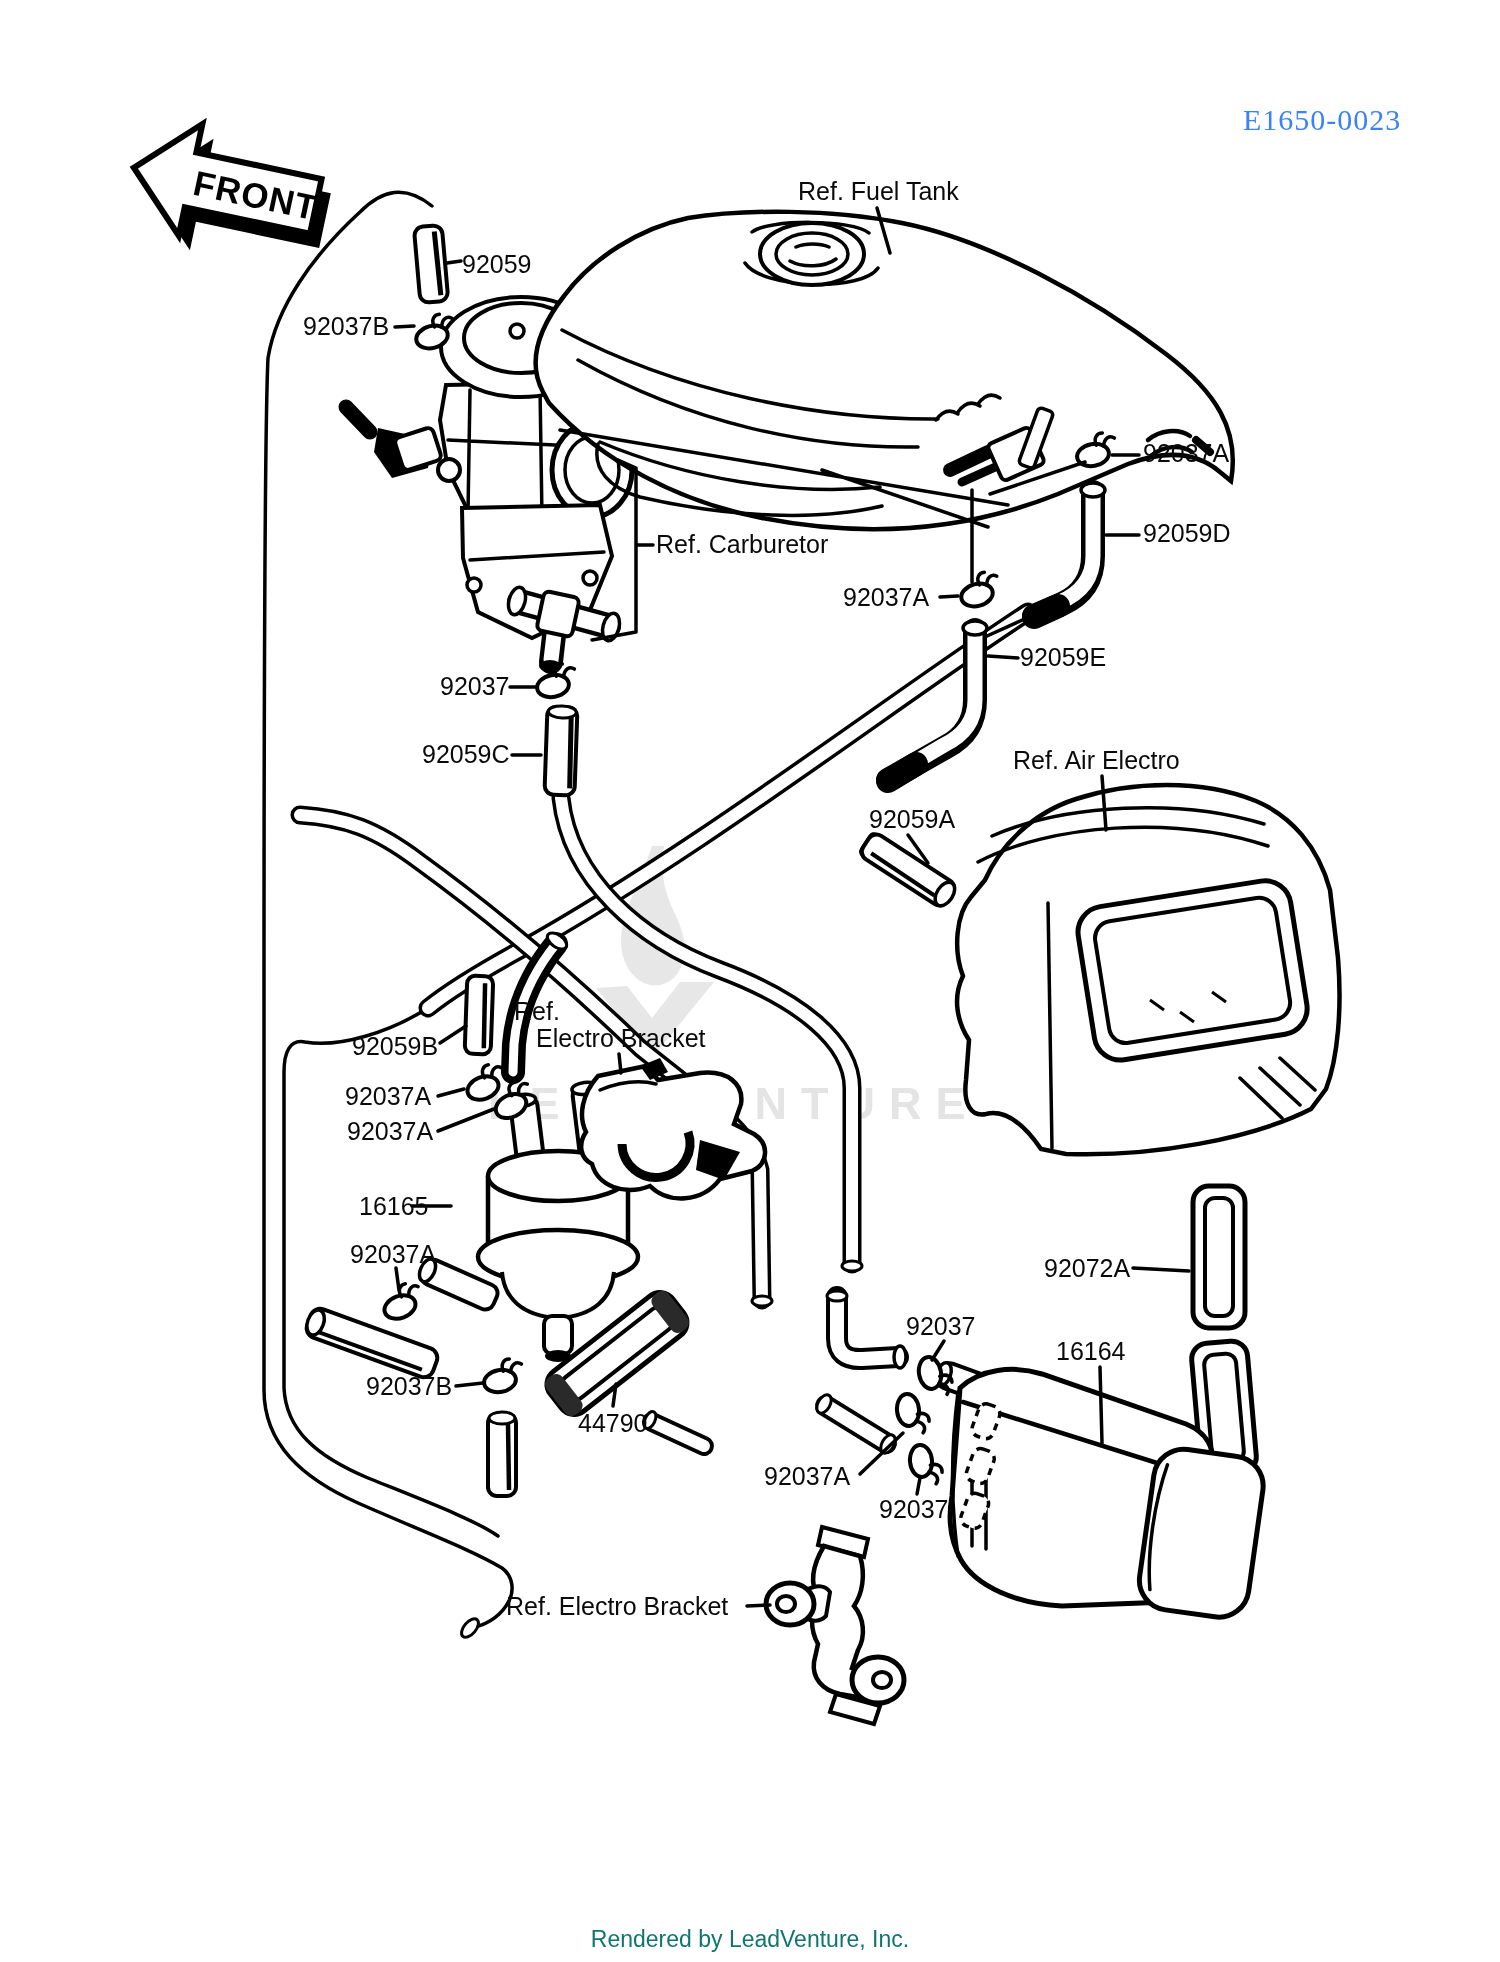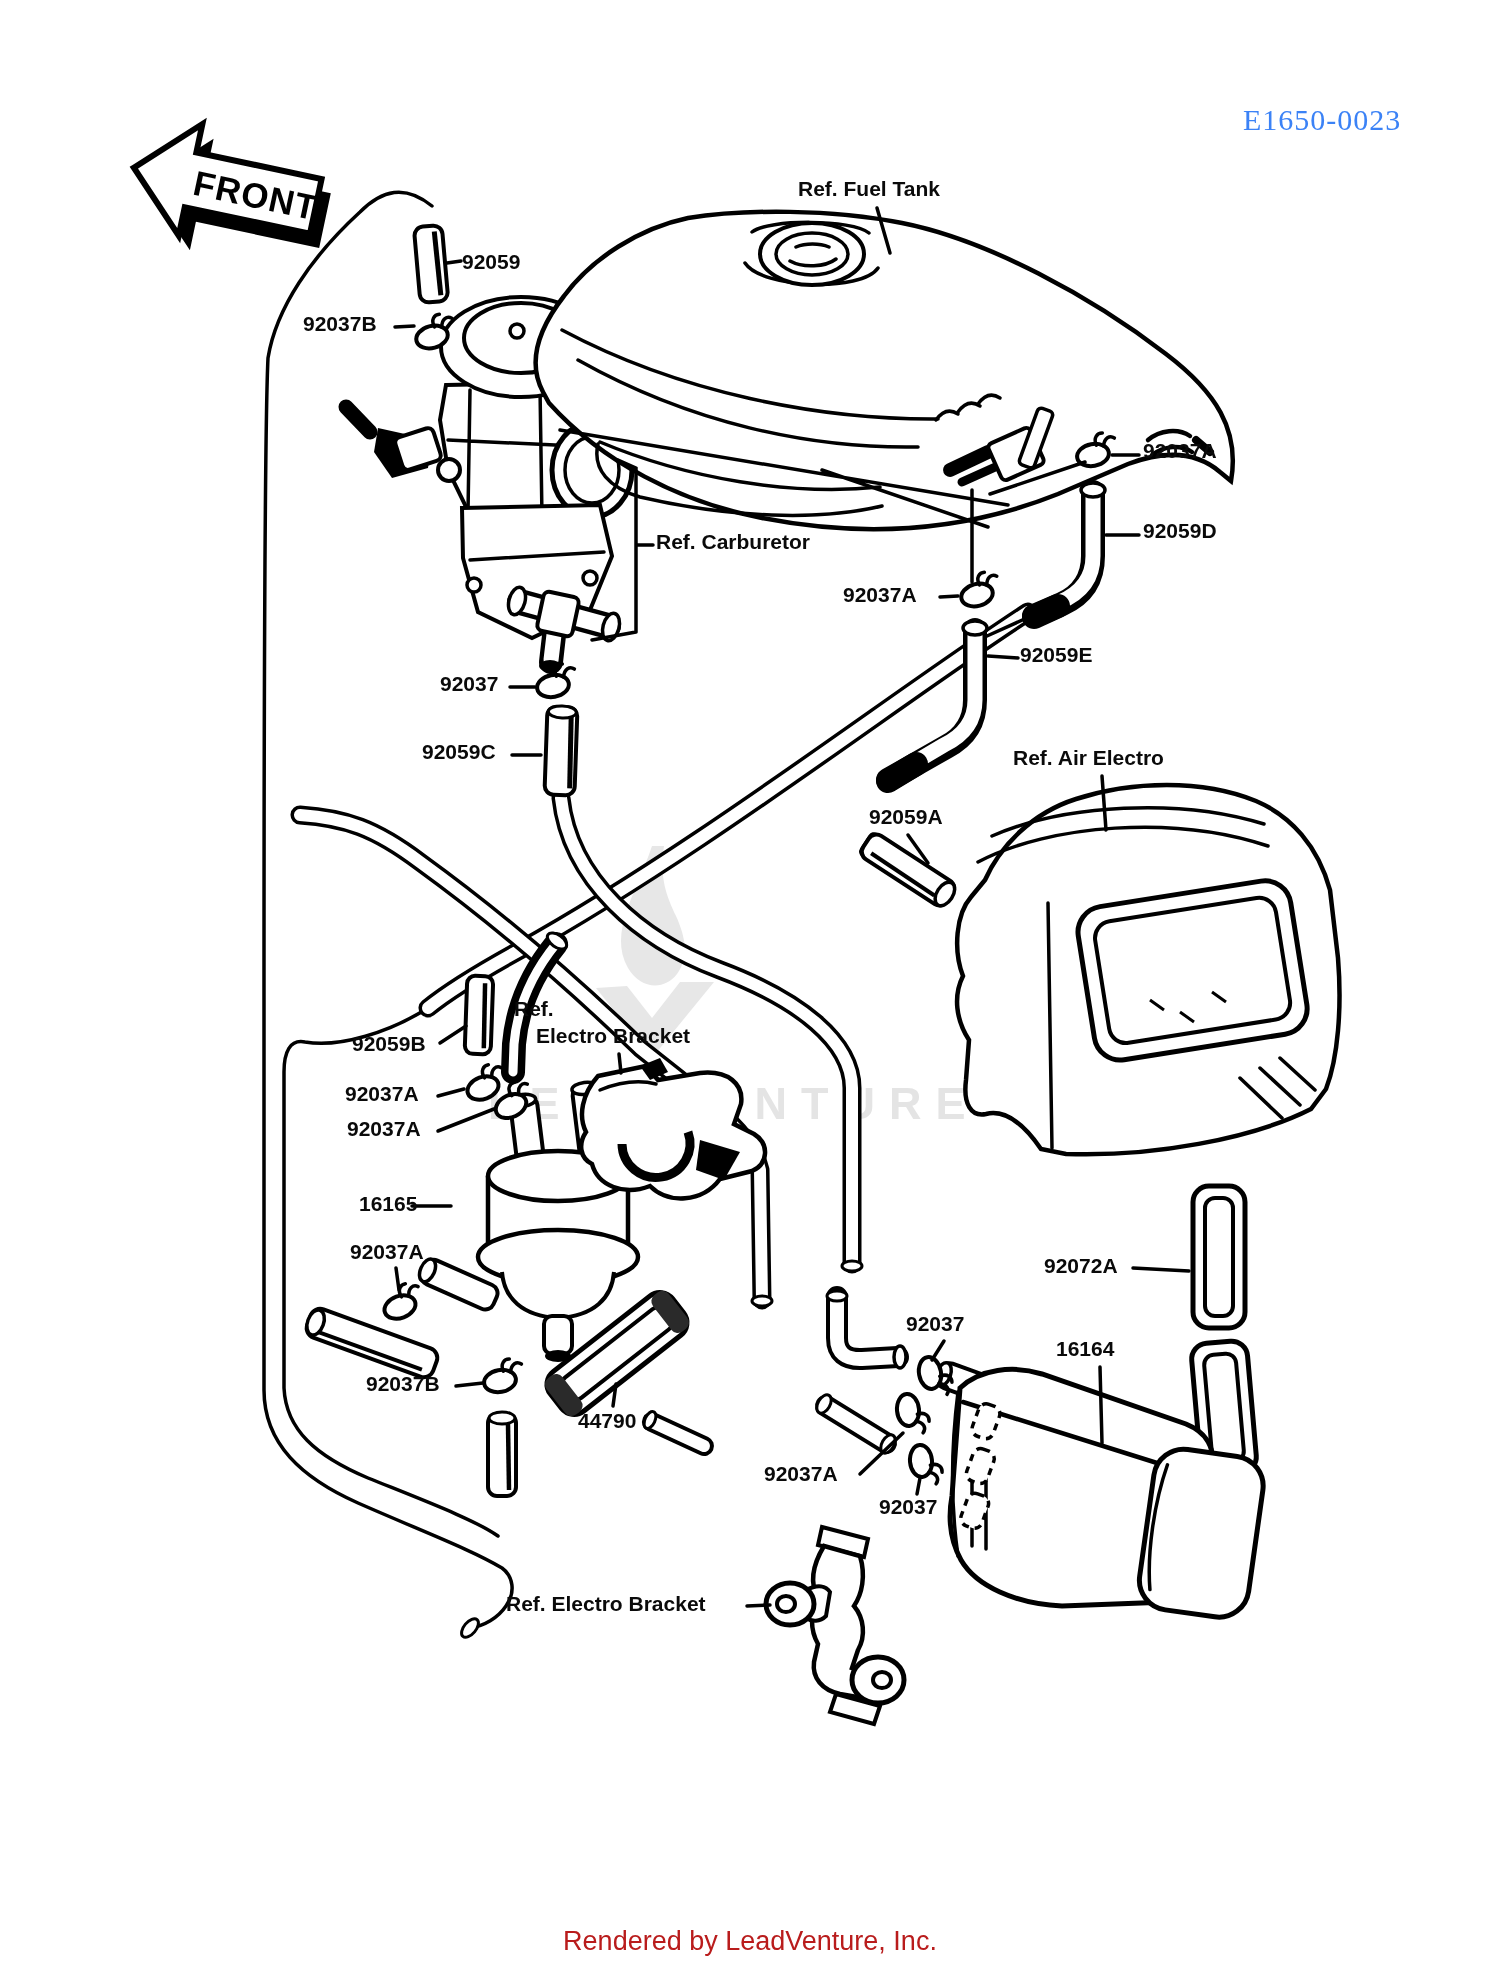--- a/index.html
+++ b/index.html
@@ -1,26 +1,26 @@
 <!DOCTYPE html>
 <html><head>
 <meta charset="utf-8">
 <style>
   html,body{margin:0;padding:0;background:#fff;}
   .stage{position:relative;width:1500px;height:1962px;background:#ffffff;overflow:hidden;
          font-family:"Liberation Sans",sans-serif;}
   .wm-text{position:absolute;left:488px;top:1078px;z-index:1;
            font-size:45px;font-weight:600;letter-spacing:14px;color:#e4e4e4;white-space:nowrap;}
   svg.art{position:absolute;left:0;top:0;z-index:2;}
-  .plabel{position:absolute;z-index:3;font-size:21px;font-weight:bold;color:#0a0a0a;
+  .plabel{position:absolute;z-index:3;font-size:25px;font-weight:normal;color:#0a0a0a;
           white-space:nowrap;line-height:1.05;}
   .code{position:absolute;z-index:3;font-family:"Liberation Serif",serif;font-size:30px;
         letter-spacing:1px;color:#3b82f6;white-space:nowrap;}
   .footer{position:absolute;z-index:3;left:50%;top:1926px;transform:translateX(-50%);
-          font-size:27px;color:#b91c1c;letter-spacing:0px;white-space:nowrap;text-align:center;}
+          font-size:23px;color:#0f766e;letter-spacing:0px;white-space:nowrap;text-align:center;}
   .ln{fill:none;stroke:#000;stroke-width:3.5;stroke-linecap:round;stroke-linejoin:round;}
   .ln2{fill:none;stroke:#000;stroke-width:4.5;stroke-linecap:round;stroke-linejoin:round;}
   .hoseO{fill:none;stroke:#000;stroke-linecap:round;stroke-linejoin:round;}
   .hoseI{fill:none;stroke:#fff;stroke-linecap:round;stroke-linejoin:round;}
   .wht{fill:#fff;stroke:#000;}
   svg text{font-family:"Liberation Sans",sans-serif;}
 </style>
 </head>
 <body>
 

